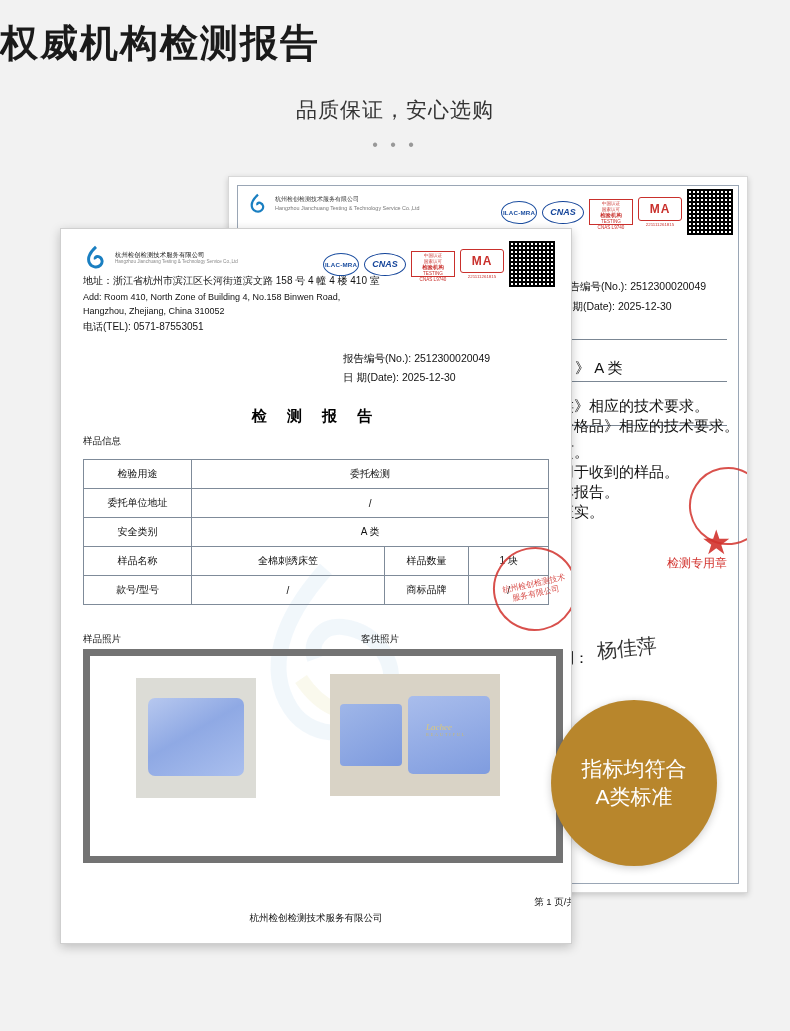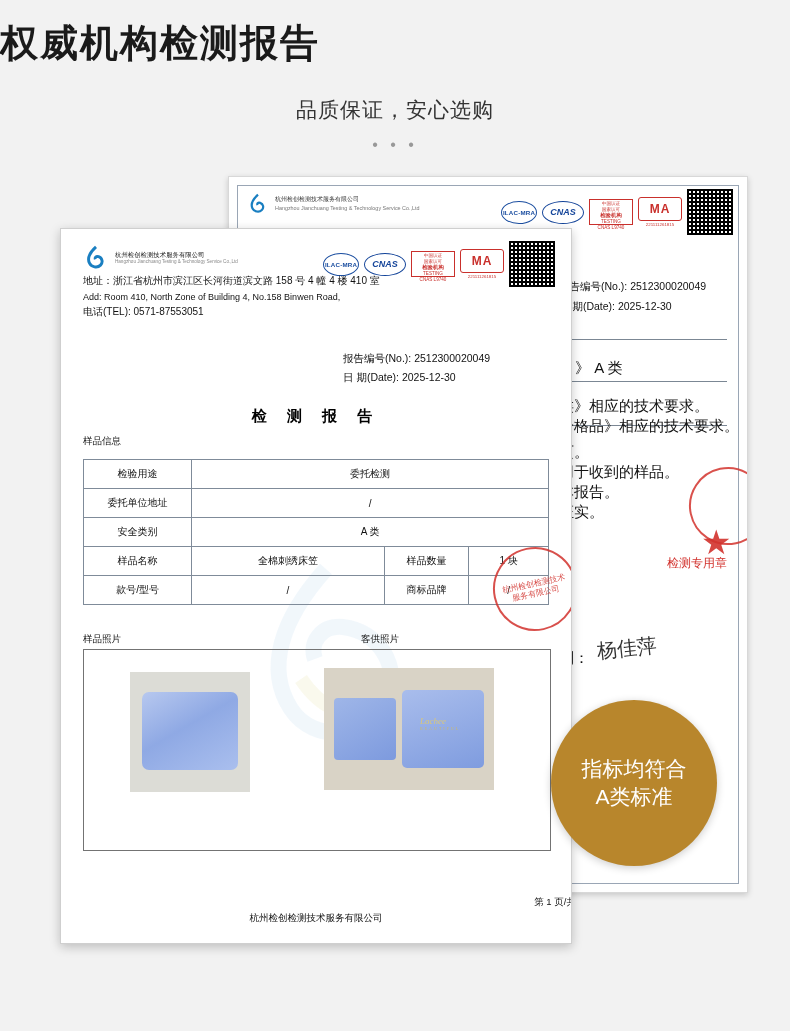--- a/index.html
+++ b/index.html
@@ -105,21 +105,21 @@
   table.info td{
     border:1px solid #7f8b99;height:24px;text-align:center;vertical-align:middle;
     padding:2px 3px;
   }
   .c1{width:120px;}
   .c2{width:223px;}
   .c3{width:92px;}
   .c4{width:86px;}
 
   .photos-wrap{
-    position:absolute;left:22px;top:420px;width:466px;height:200px;border:1px solid #737373;
+    position:absolute;left:22px;top:420px;width:466px;height:200px;border:7px solid #737373;
   }
   .ph1{
     position:absolute;left:46px;top:22px;width:120px;height:120px;background:#dcdcd6;
   }
   .ph1 .cloth{
     position:absolute;left:12px;top:20px;width:96px;height:78px;border-radius:7px;
     background:linear-gradient(150deg,#b7c8ef 0%,#8fa9e4 45%,#aabfee 100%);
   }
   .ph2{
     position:absolute;left:240px;top:18px;width:170px;height:122px;background:#d9d3c6;
@@ -252,20 +252,21 @@
     <div>
       <div class="badge-mma">MA</div>
       <div class="badge-num">221111261815</div>
     </div>
     <div class="qr"></div>
   </div>
 
   <div class="addr">
     <div>地址：浙江省杭州市滨江区长河街道滨文路 158 号 4 幢 4 楼 410 室</div>
     <div class="en">Add: Room 410, North Zone of Building 4, No.158 Binwen Road,</div>
+    <div class="en">Hangzhou, Zhejiang,  China        310052</div>
     <div>电话(TEL):     0571-87553051</div>
   </div>
 
   <div class="rptno">
     <div><span>报告编号(No.):</span>
          <span>2512300020049</span></div>
     <div><span>日    期(Date):</span>
          <span>2025-12-30</span></div>
   </div>
 

